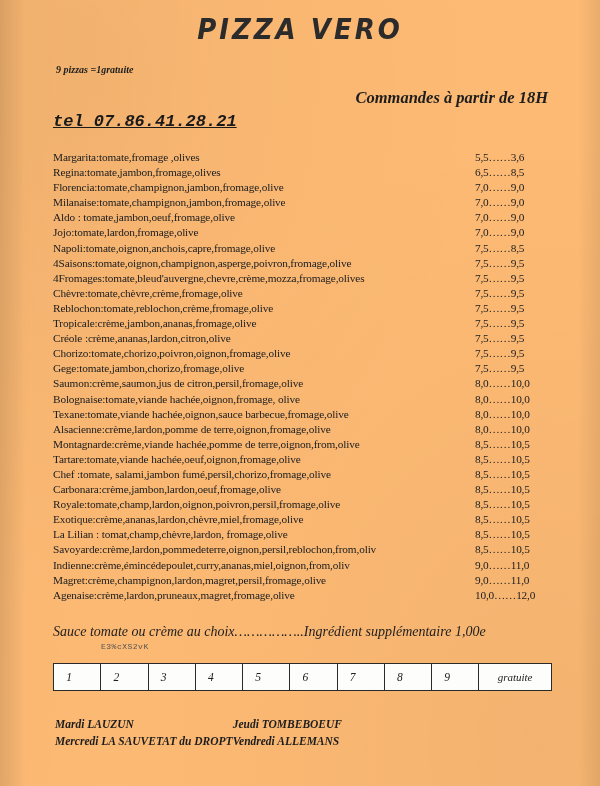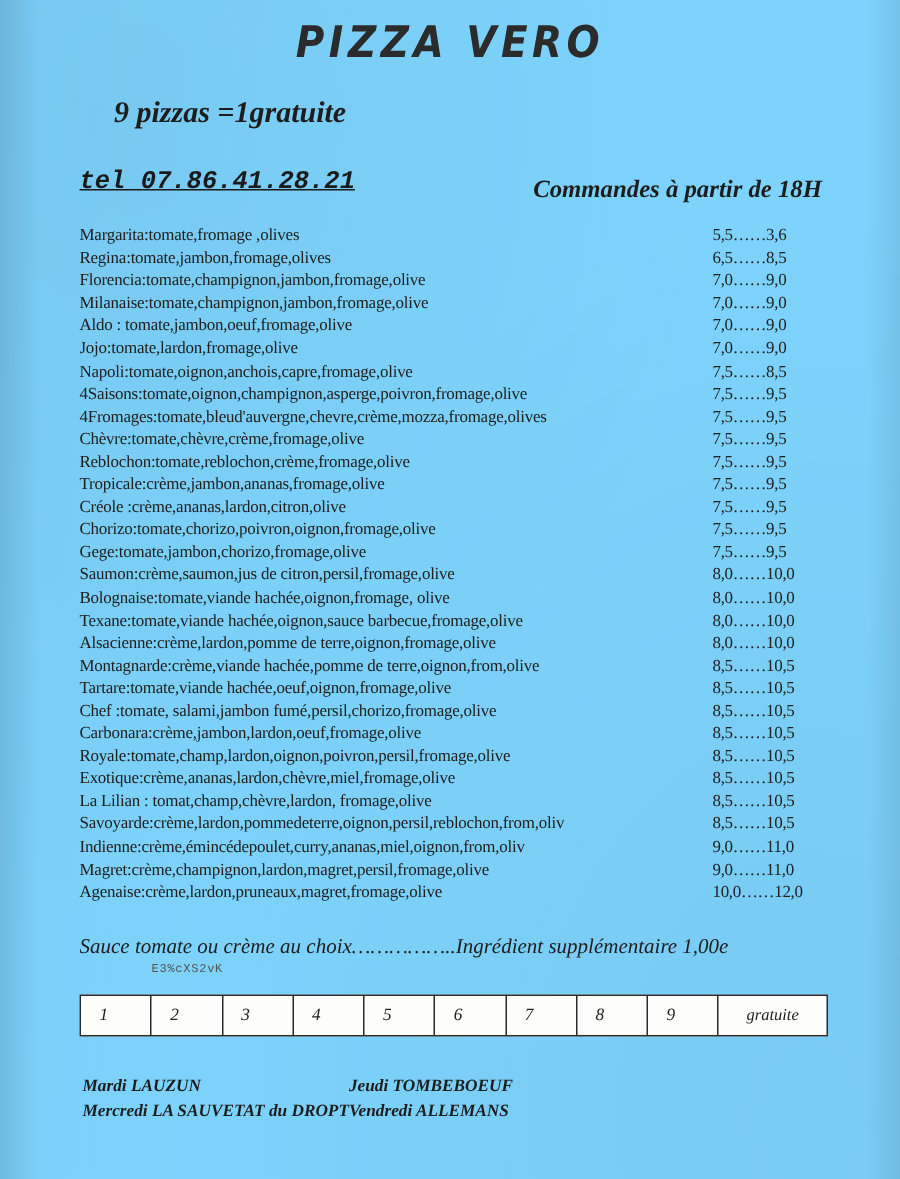--- a/index.html
+++ b/index.html
@@ -12,21 +12,21 @@
     background: #ffffff;
     font-family: "Liberation Serif", serif;
     color: #1a1a1a;
     position: relative;
     overflow: hidden;
   }
   
   .paper {
     position: absolute;
     inset: 0;
-    background: #7dd3fc;
+    background: #fdba74;
   }
   .paper::before {
     content: "";
     position: absolute;
     inset: 0;
     background:
       radial-gradient(ellipse at 15% 10%, rgba(0,0,0,0.035), rgba(0,0,0,0) 55%),
       radial-gradient(ellipse at 90% 95%, rgba(0,0,0,0.04), rgba(0,0,0,0) 60%),
       linear-gradient(95deg, rgba(0,0,0,0.02), rgba(0,0,0,0) 30%);
     pointer-events: none;
@@ -55,36 +55,35 @@
     font-style: italic;
     font-size: 26px;
     letter-spacing: 3px;
     color: #2b2b2b;
     transform: scaleY(1.12);
   }
 
   .promo {
     position: absolute;
     top: 64px;
-    left: 76px;
-    font-style: italic;
-    font-size: 20px;
+    left: 56px;
+    font-style: italic;
+    font-size: 10px;
     font-weight: bold;
     color: #1d1d1d;
   }
 
   .orders {
     position: absolute;
     top: 88px;
     right: 52px;
     font-style: italic;
     font-weight: bold;
     font-size: 16.5px;
     color: #1d1d1d;
-    margin-top: 28px;
   }
 
   .tel {
     position: absolute;
     top: 112px;
     left: 53px;
     font-style: italic;
     font-weight: bold;
     font-size: 17px;
     text-decoration: underline;

